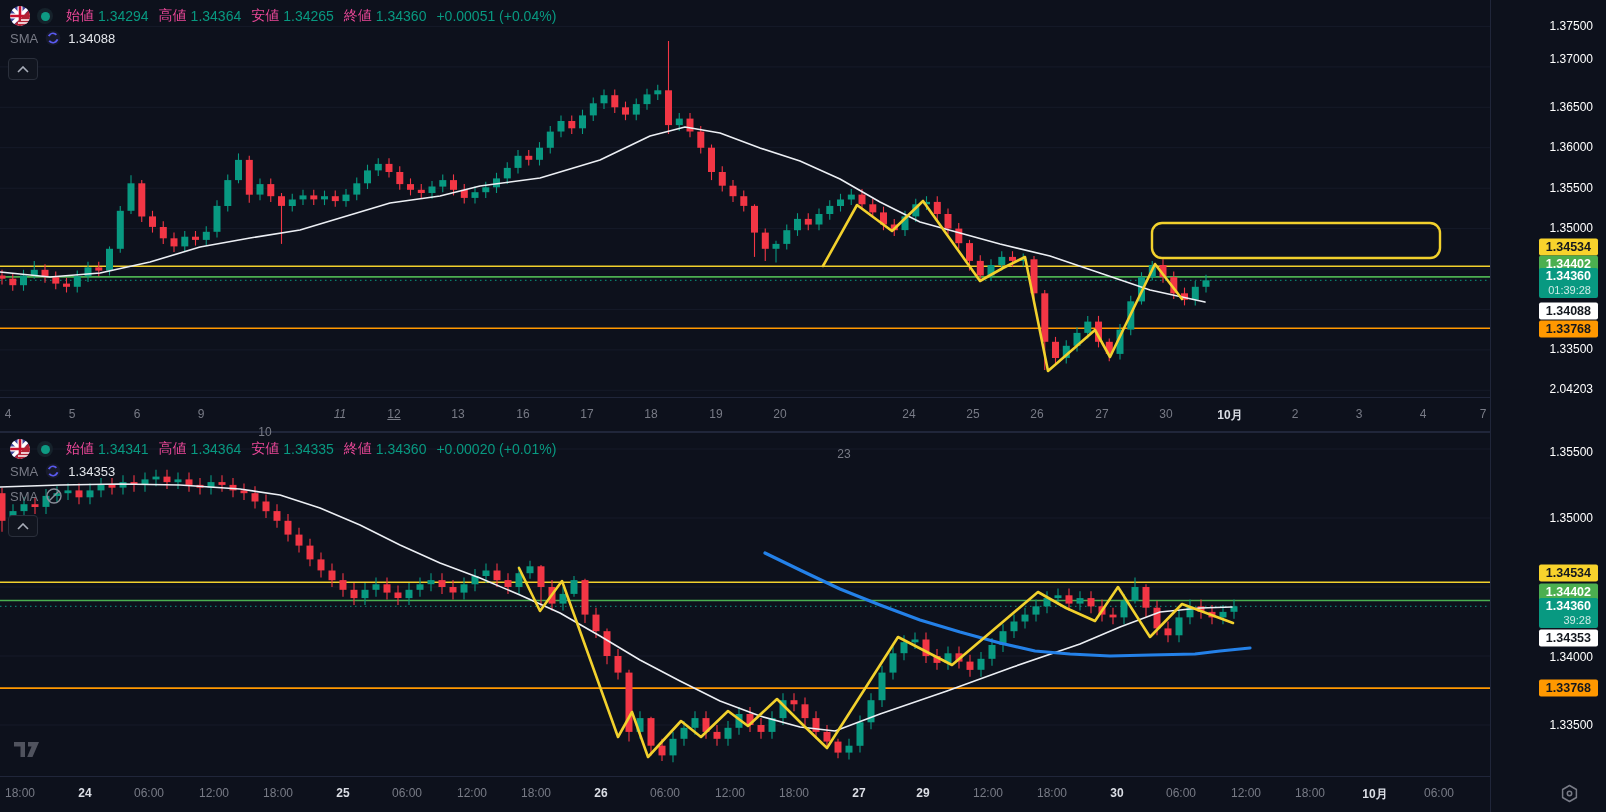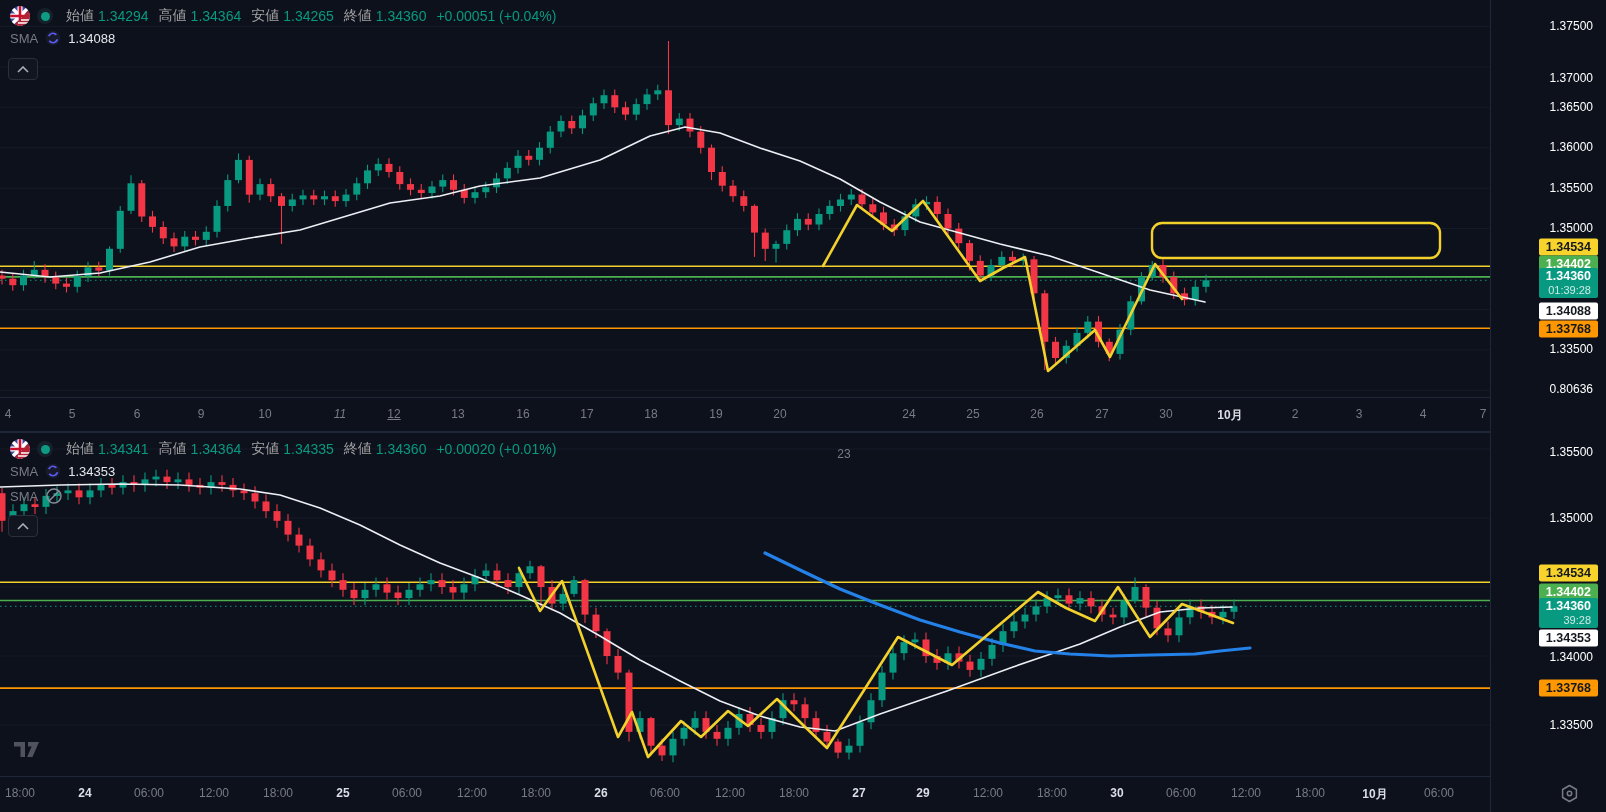--- a/index.html
+++ b/index.html
@@ -4,21 +4,21 @@
 <style>
   html,body{margin:0;padding:0;background:#0d111c;overflow:hidden;}
   #app{position:relative;width:1606px;height:812px;background:#0d111c;
        font-family:"Liberation Sans",sans-serif;color:#d1d4dc;}
   .pane-svg{position:absolute;left:0;}
   
   .legend{position:absolute;left:10px;z-index:30;}
   .legend-row{display:flex;align-items:center;gap:7px;white-space:nowrap;}
   .sym-title{font-size:16.5px;font-weight:600;color:#e6e9ef;letter-spacing:.2px;}
   .ohlc{font-size:14px;display:flex;gap:4px;align-items:center;}
-  .ohlc .lbl{color:#a3a3a3;margin-left:6px;}
+  .ohlc .lbl{color:#ec4899;margin-left:6px;}
   .ohlc .val{color:#089981;}
   .chg{color:#089981;font-size:14px;margin-left:6px;}
   .ind-row{display:flex;align-items:center;gap:7px;margin-top:4px;}
   .ind-name{color:#787b86;font-size:13px;}
   .ind-val{color:#e3e6eb;font-size:13px;}
   .status-chip{width:16px;height:16px;border-radius:50%;background:#16222b;
        display:inline-flex;align-items:center;justify-content:center;}
   .status-dot{width:9px;height:9px;border-radius:50%;background:#0e9a83;}
   .collapse-btn{position:absolute;left:8px;width:30px;height:22px;border-radius:4px;
        background:#11151f;border:1px solid #2a2f3b;display:flex;align-items:center;
@@ -338,21 +338,21 @@
     <svg width="12" height="7" viewBox="0 0 12 7">
         <polyline points="1,6 6,1 11,6" fill="none" stroke="#a8adb8" stroke-width="1.6"></polyline>
       </svg>
   </button>
 
   <div class="time-axis" id="time-axis-top" style="top:397px">
       <span class="tlab" style="left: 8px;">4</span>
       <span class="tlab" style="left: 72px;">5</span>
       <span class="tlab" style="left: 137px;">6</span>
       <span class="tlab" style="left: 201px;">9</span>
-      <span class="tlab" style="left: 265px;">10</span>
+      <span class="tlab" style="left: 265px; margin-top: 18px;">10</span>
       <span class="tlab" style="left: 340px; font-style: italic;">11</span>
       <span class="tlab" style="left: 394px; text-decoration: underline;">12</span>
       <span class="tlab" style="left: 458px;">13</span>
       <span class="tlab" style="left: 523px;">16</span>
       <span class="tlab" style="left: 587px;">17</span>
       <span class="tlab" style="left: 651px;">18</span>
       <span class="tlab" style="left: 716px;">19</span>
       <span class="tlab" style="left: 780px;">20</span>
       <span class="tlab" style="left: 844px; margin-top: 40px;">23</span>
       <span class="tlab" style="left: 909px;">24</span>
@@ -700,27 +700,27 @@
       <span class="tlab major" style="left: 1117px;">30</span>
       <span class="tlab" style="left: 1181px;">06:00</span>
       <span class="tlab" style="left: 1246px;">12:00</span>
       <span class="tlab" style="left: 1310px;">18:00</span>
       <span class="tlab major" style="left: 1375px;">10月</span>
       <span class="tlab" style="left: 1439px;">06:00</span>
     </div>
 
   <div id="price-axis">
       <div class="ptick" style="top: 26px;">1.37500</div>
-      <div class="ptick" style="top: 78px;">1.37000</div>
+      <div class="ptick" style="top: 59px;">1.37000</div>
       <div class="ptick" style="top: 107px;">1.36500</div>
       <div class="ptick" style="top: 147px;">1.36000</div>
       <div class="ptick" style="top: 188px;">1.35500</div>
       <div class="ptick" style="top: 228px;">1.35000</div>
       <div class="ptick" style="top: 349px;">1.33500</div>
-      <div class="ptick" style="top: 389px;">0.80636</div>
+      <div class="ptick" style="top: 389px;">2.04203</div>
       <div class="ptick" style="top: 452px;">1.35500</div>
       <div class="ptick" style="top: 518px;">1.35000</div>
       <div class="ptick" style="top: 657px;">1.34000</div>
       <div class="ptick" style="top: 725px;">1.33500</div>
       <div class="plabel" style="top: 247px; background: rgb(248, 211, 44); color: rgb(20, 24, 31);">1.34534</div>
       <div class="plabel" style="top: 264px; background: rgb(76, 175, 80); color: rgb(255, 255, 255);">1.34402</div>
       <div class="plabel" style="top: 283px; background: rgb(8, 153, 129); color: rgb(255, 255, 255);">1.34360<div class="sub">01:39:28</div></div>
       <div class="plabel" style="top: 311px; background: rgb(255, 255, 255); color: rgb(20, 24, 31);">1.34088</div>
       <div class="plabel" style="top: 329px; background: rgb(255, 152, 0); color: rgb(20, 24, 31);">1.33768</div>
       <div class="plabel" style="top: 573px; background: rgb(248, 211, 44); color: rgb(20, 24, 31);">1.34534</div>

